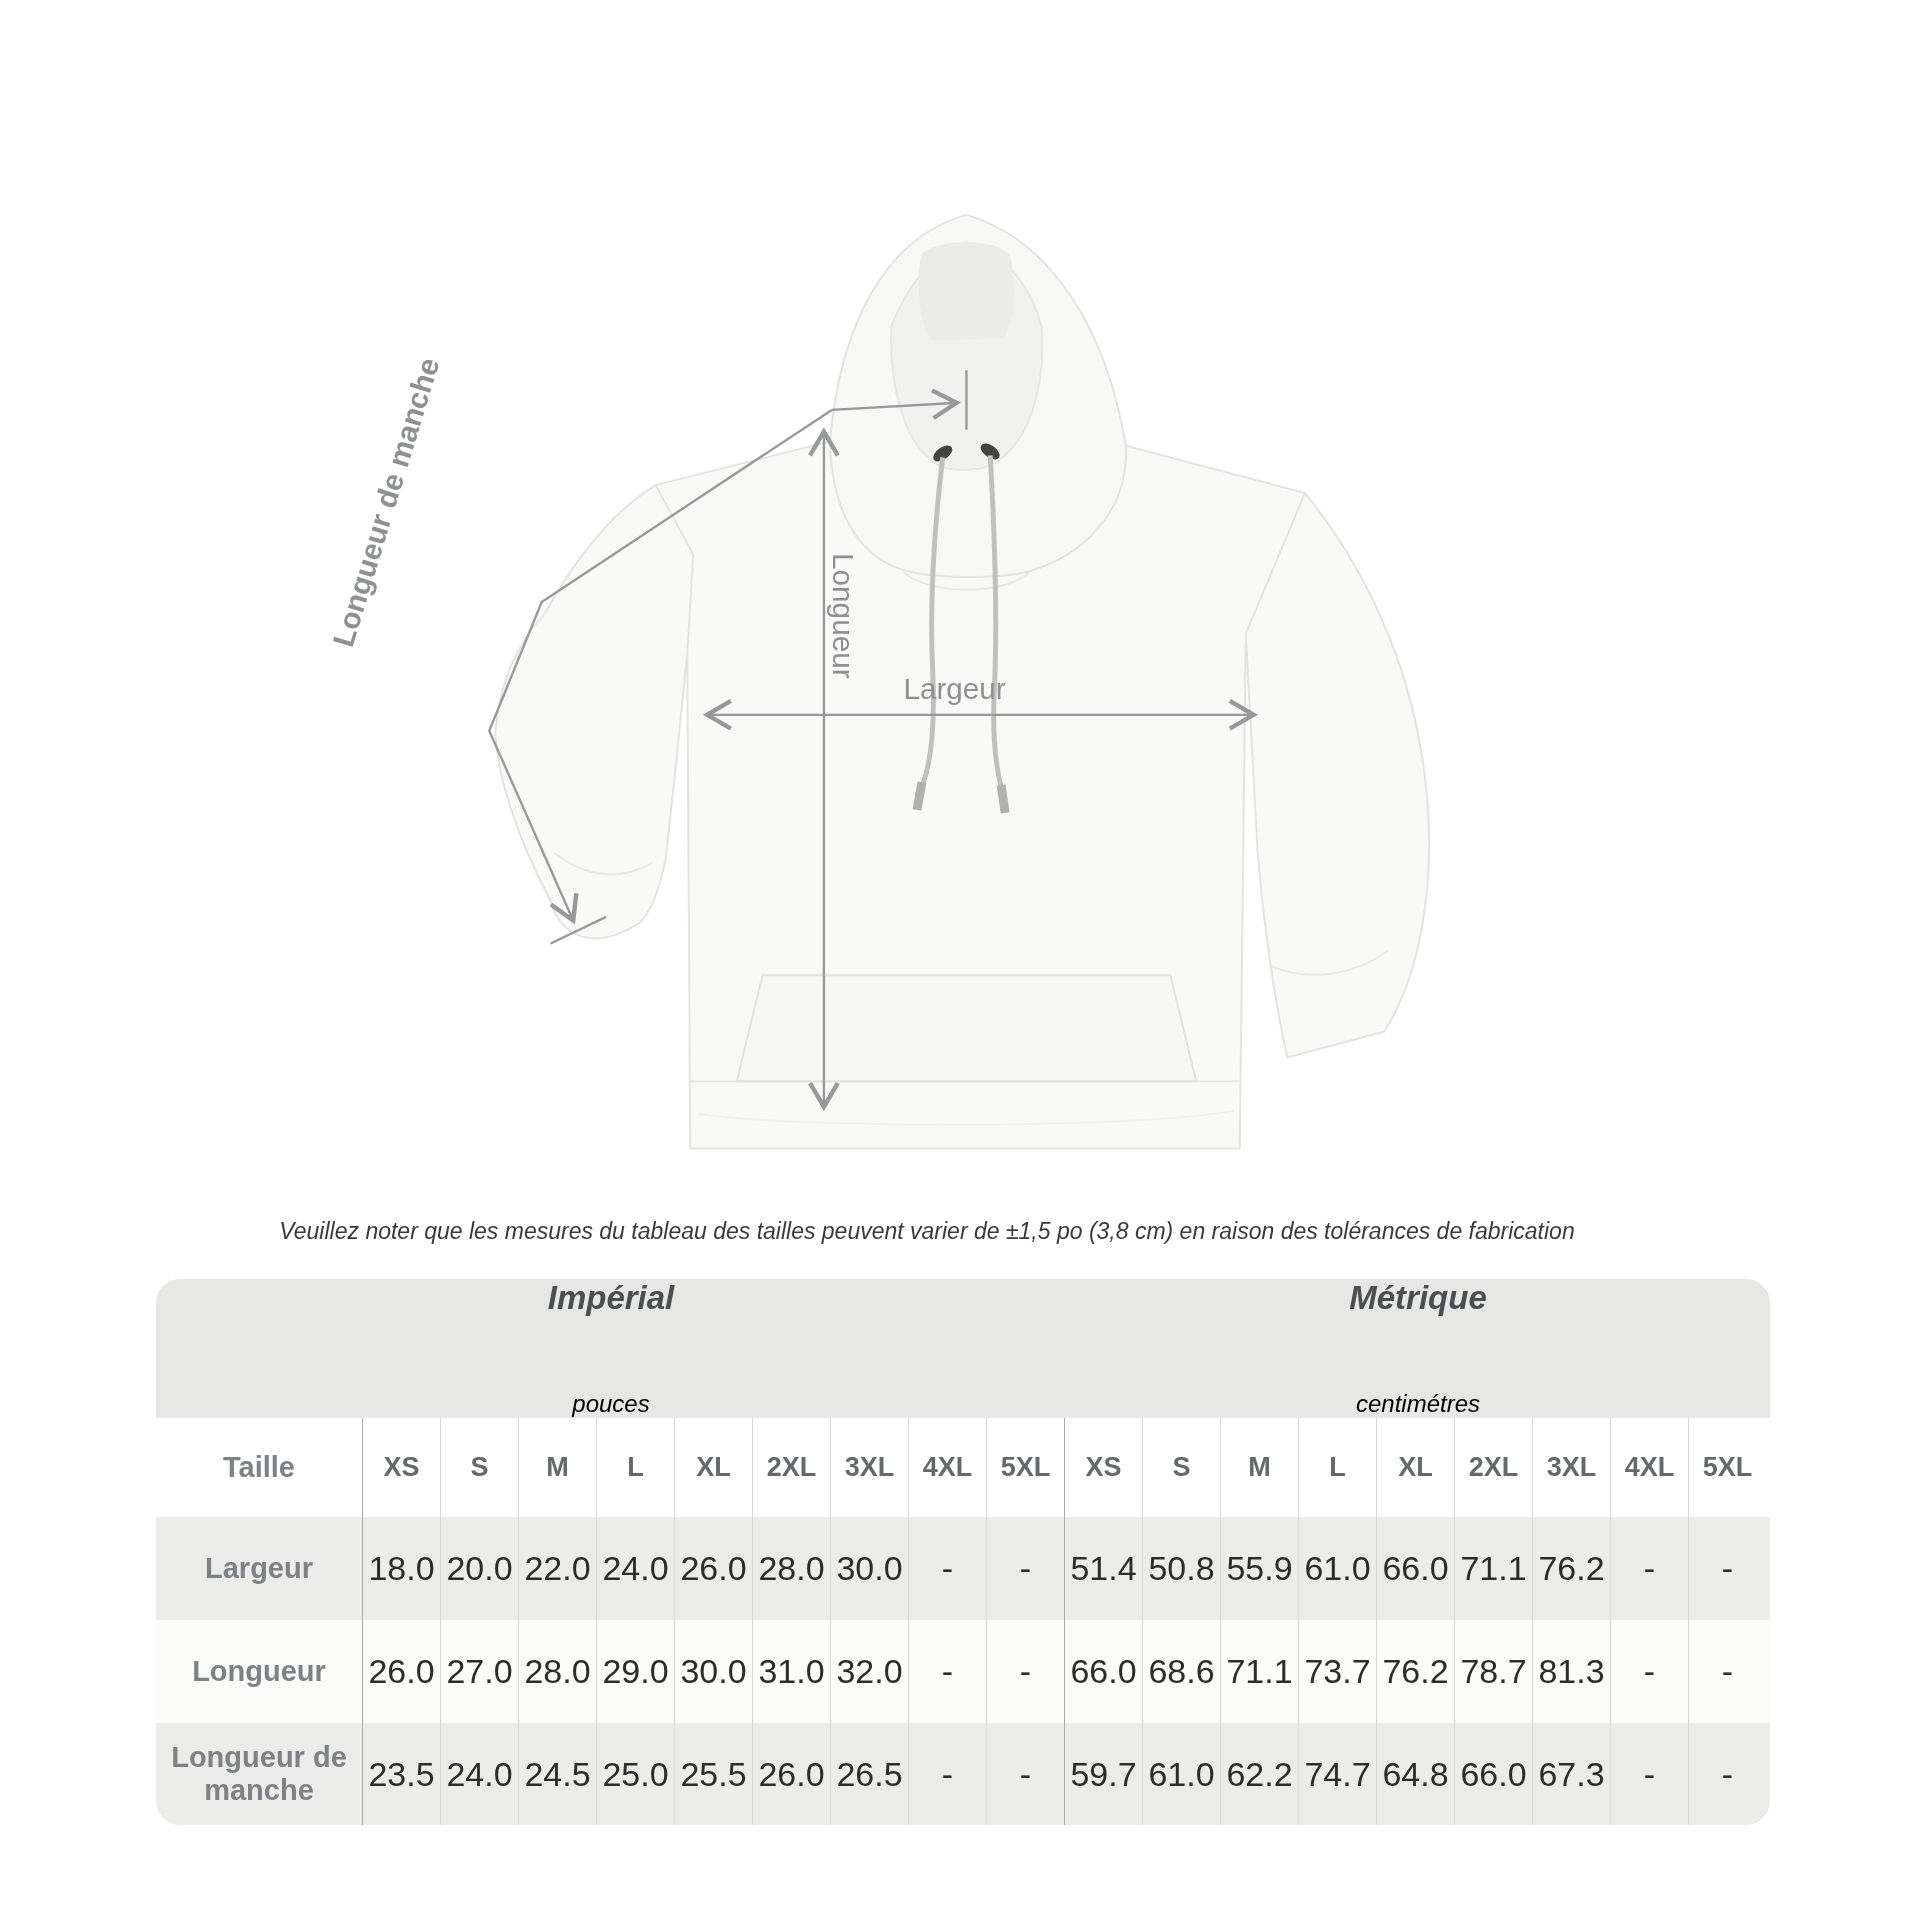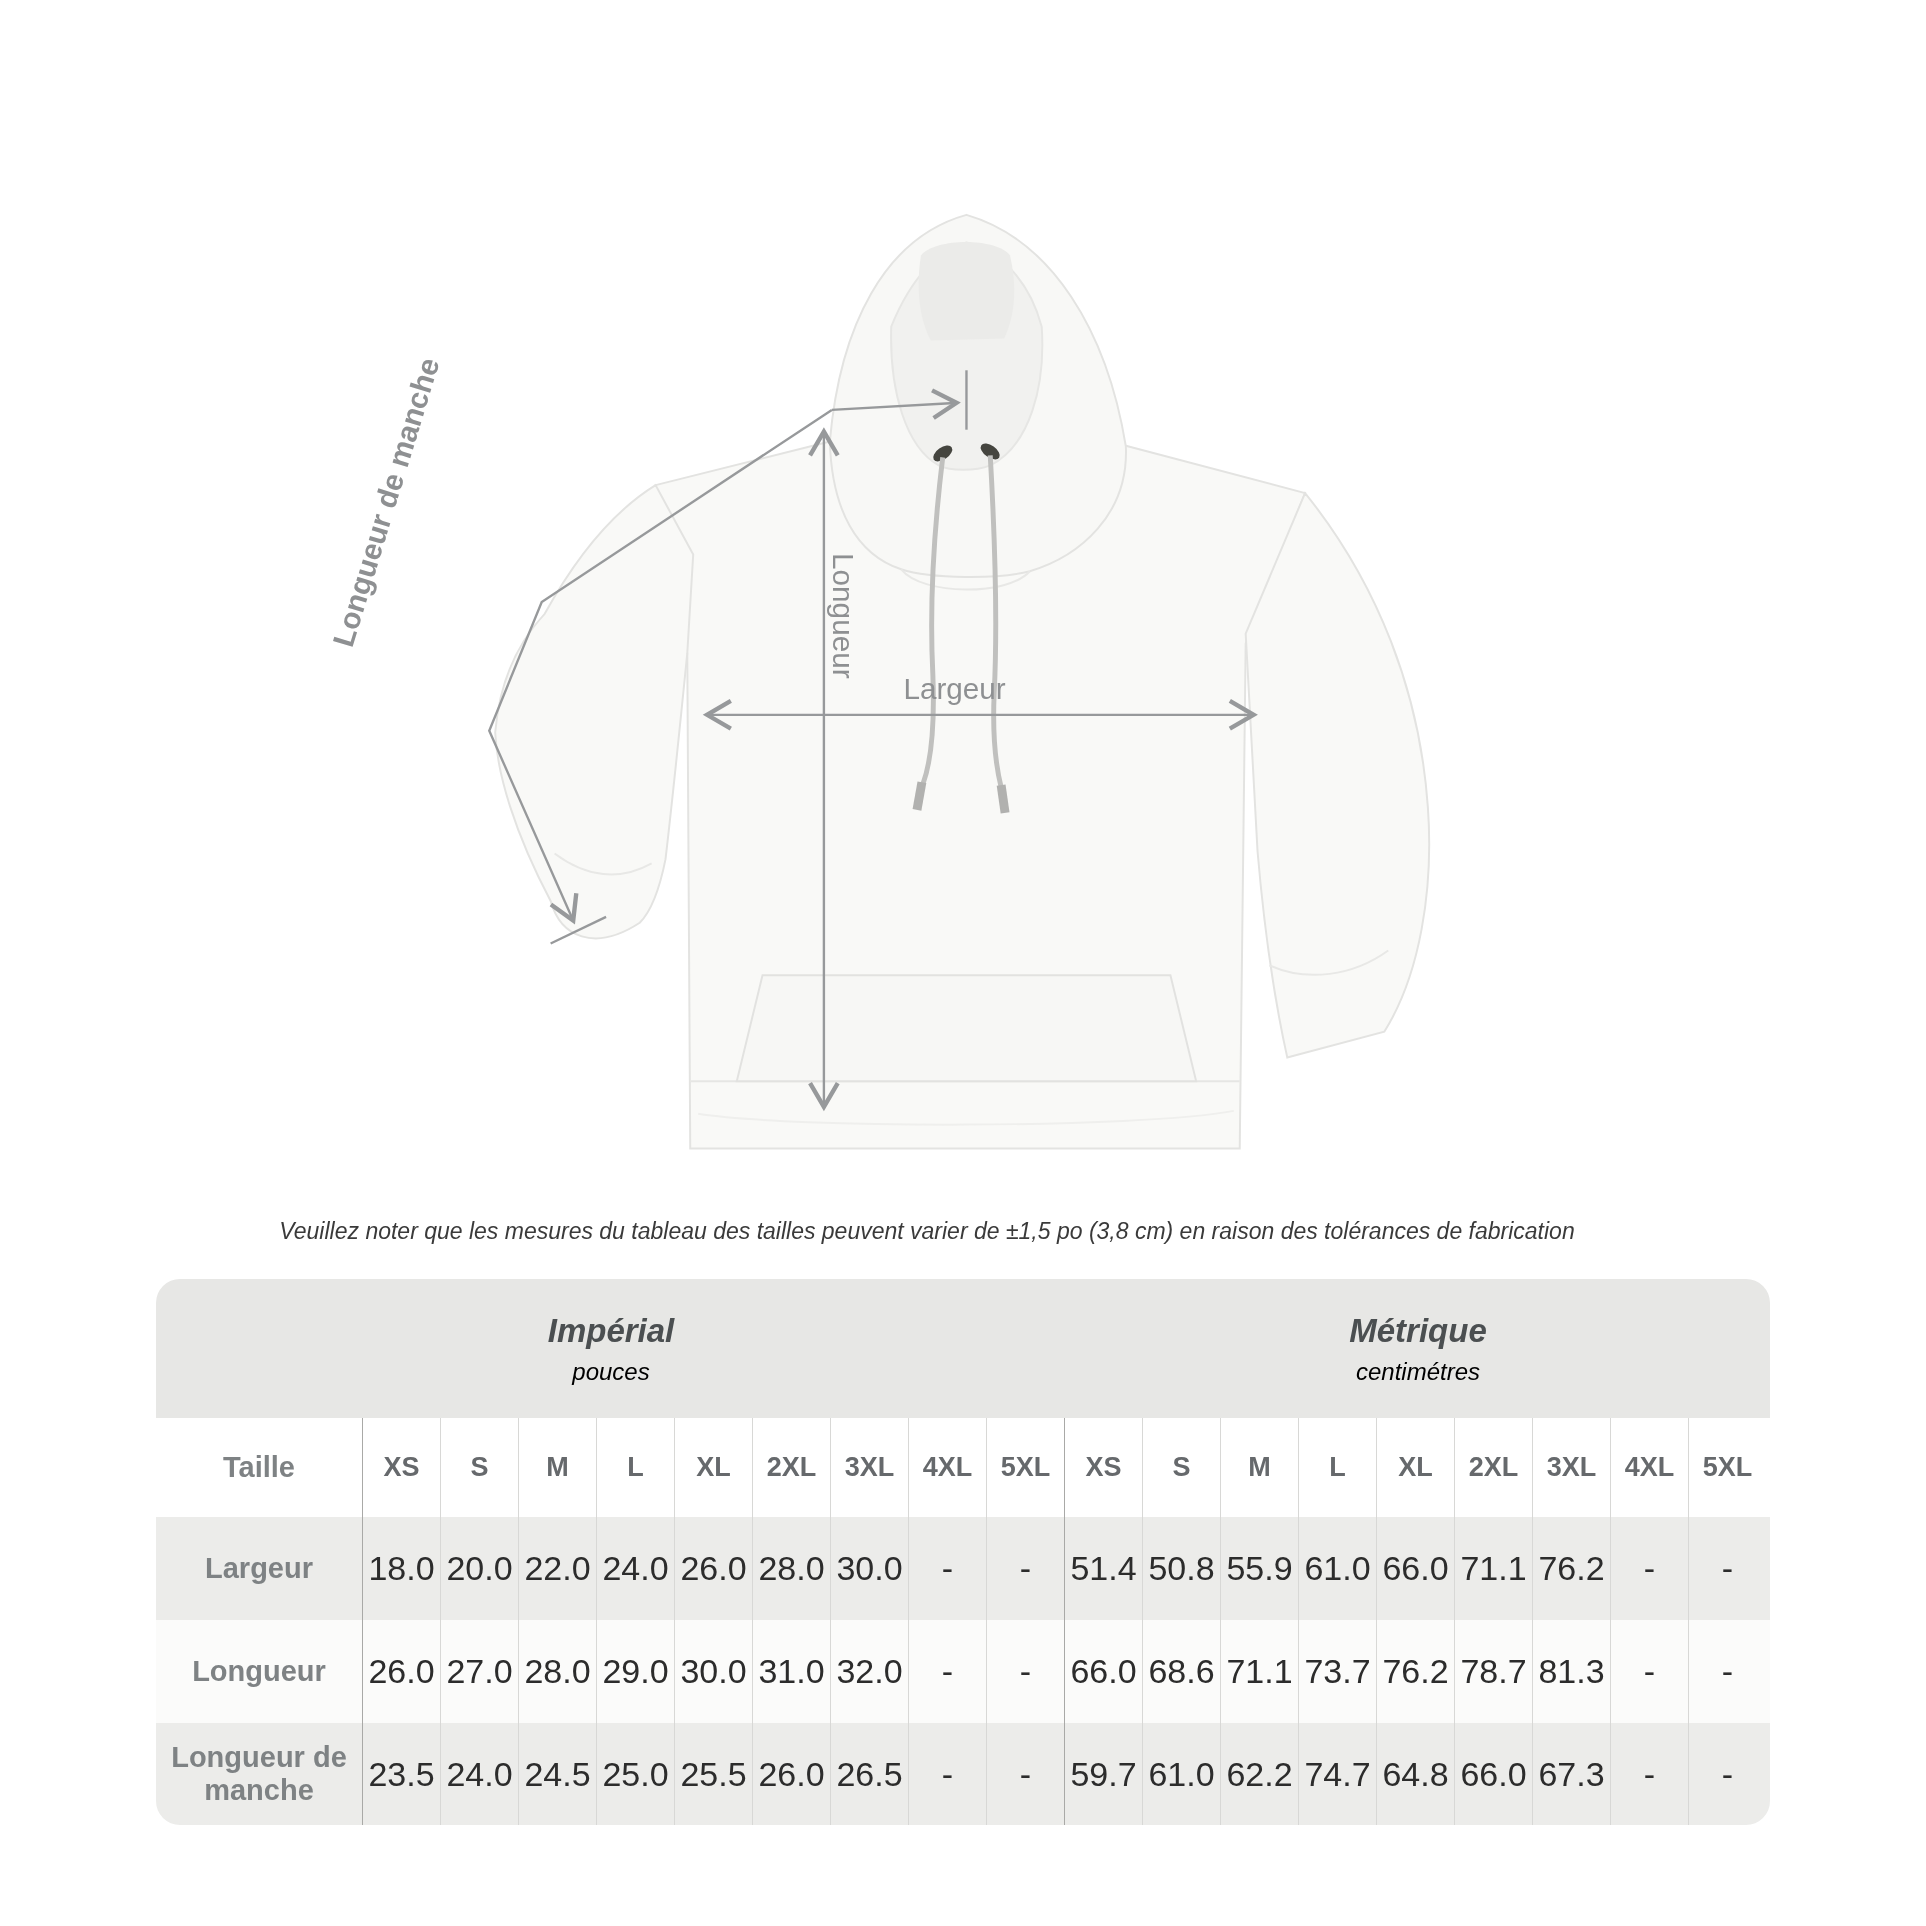--- a/index.html
+++ b/index.html
@@ -9,21 +9,21 @@
   .diagram{position:absolute;left:0;top:0;width:1927px;height:1198px;}
   
   .title{position:absolute;left:0;top:1166px;width:1927px;text-align:center;
          font-size:37px;font-weight:bold;color:#131313;letter-spacing:0.5px;}
   .subtitle{position:absolute;left:0;top:1218px;width:1854px;text-align:center;
          font-size:23px;font-style:italic;color:#3a3a3a;}
   
   .size-table{position:absolute;left:156px;top:1279px;width:1614px;}
   .unit-header{display:grid;grid-template-columns:910px 704px;height:139px;
         background:#e7e7e5;border-radius:24px 24px 0 0;}
-  .unit-half{display:flex;flex-direction:column;align-items:center;justify-content:center;gap:8px;}
+  .unit-half{display:flex;flex-direction:column;align-items:center;justify-content:space-between;gap:8px;}
   .unit-name{font-size:33px;font-weight:bold;font-style:italic;color:#4b4f51;}
   .unit-sub{font-size:24px;font-style:italic;color:#000000;}
   .trow{display:grid;grid-template-columns:206px repeat(18,78px);}
   .r-sizes{height:99px;background:#ffffff;}
   .r-g{background:#ececea;}
   .r-w{background:#fbfbfa;}
   .r-data{height:103px;}
   .r-last{border-radius:0 0 24px 24px;overflow:hidden;height:102px;}
   .c{display:flex;align-items:center;justify-content:center;border-left:1px solid #d8d8d6;}
   .c.lab{border-left:none;}

